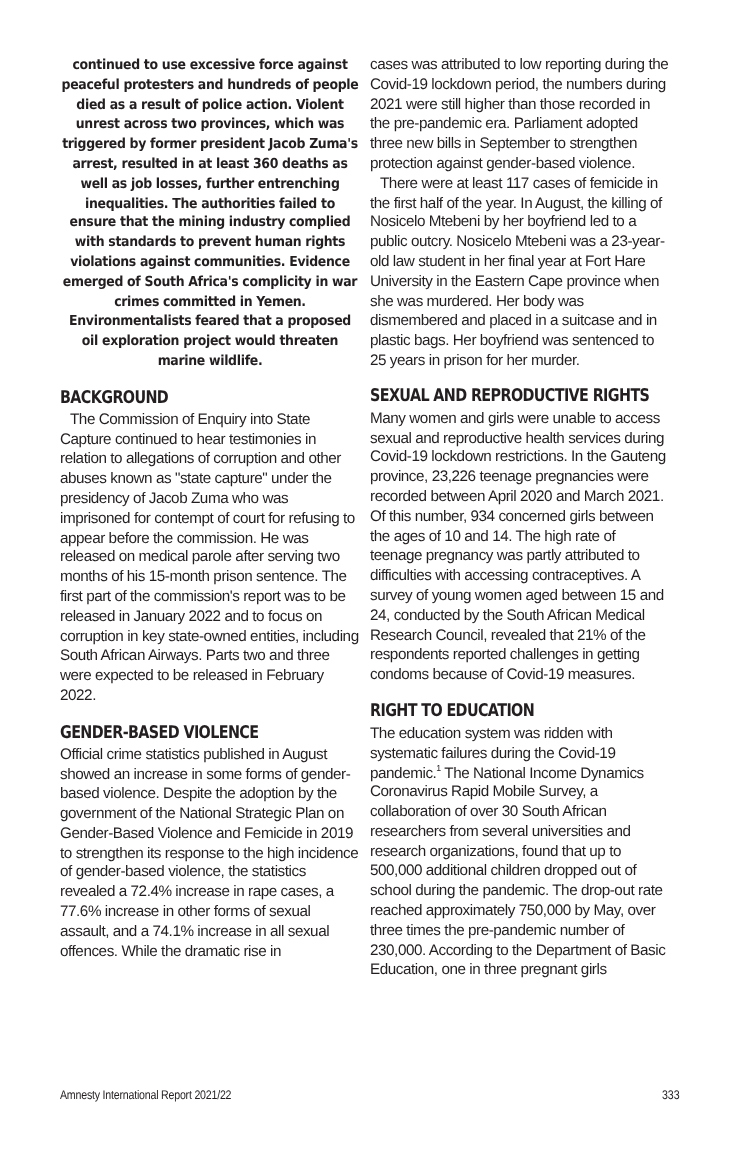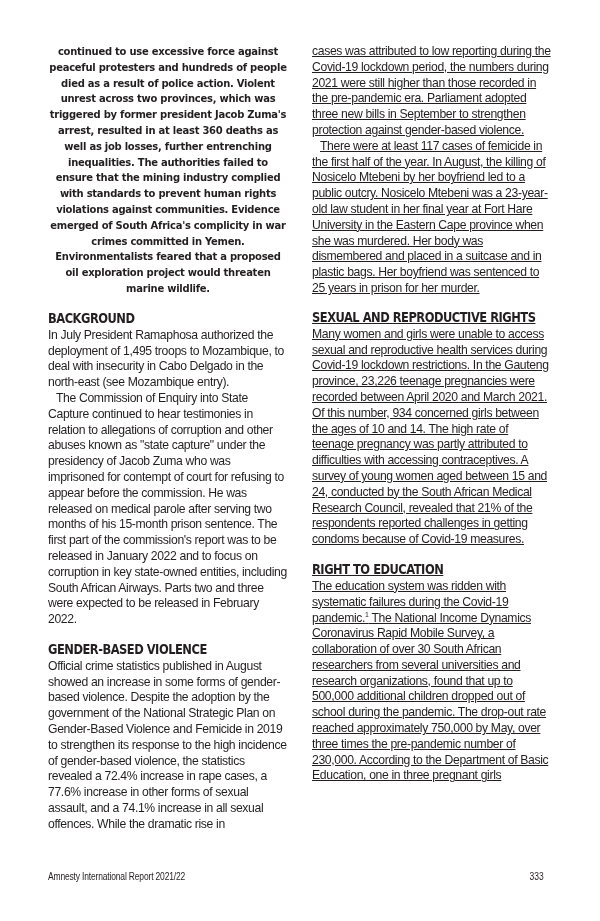--- a/index.html
+++ b/index.html
@@ -1,37 +1,36 @@
 <!DOCTYPE html>
 <html><head>
   <meta charset="utf-8">
   <style>
     html, body { margin: 0; padding: 0; background: #ffffff; }
     body { width: 600px; height: 921px; position: relative; overflow: hidden; color: #231f20; }
     .col { position: absolute; top: 44px; width: 240px; }
     .col-left { left: 48px; }
-    .col-right { left: 312px; text-decoration: underline; }
+    .col-right { left: 296px; }
     p { margin: 0; font-family: "Liberation Sans Narrow", "Liberation Sans", sans-serif; font-size: 12.2px; line-height: 15.8px; letter-spacing: -0.35px; }
     .summary { font-family: "DejaVu Sans", sans-serif; font-size: 11.1px; line-height: 15.8px; letter-spacing: -0.25px; font-weight: bold; font-stretch: condensed; color: #231f20; text-align: center; }
     .indent { text-indent: 8px; }
     h2 { margin: 12px 0 1px 0; font-family: "DejaVu Sans", sans-serif; font-weight: bold; font-size: 14px; line-height: 18px; letter-spacing: -0.6px; transform: scaleX(0.82); transform-origin: left; white-space: nowrap; }
     .col-right h2.first { margin-top: 11px; }
     sup { font-size: 7px; line-height: 0; vertical-align: super; }
     .footer { position: absolute; top: 871px; left: 48px; width: 496px; font-family: "Liberation Sans", sans-serif; font-size: 10px; }
     .footer-title { position: absolute; left: 0; top: 0; transform: scaleX(0.85); transform-origin: left; white-space: nowrap; letter-spacing: -0.2px; }
     .footer-page { position: absolute; right: 0; top: 0; transform: scaleX(0.85); transform-origin: right; }
   </style>
 </head>
 <body>
 
 <div class="col col-left">
   <p class="summary">continued to use excessive force against peaceful protesters and hundreds of people died as a result of police action. Violent unrest across two provinces, which was triggered by former president Jacob Zuma's arrest, resulted in at least 360 deaths as well as job losses, further entrenching inequalities. The authorities failed to ensure that the mining industry complied with standards to prevent human rights violations against communities. Evidence emerged of South Africa's complicity in war crimes committed in Yemen. Environmentalists feared that a proposed oil exploration project would threaten marine wildlife.</p>
 
   <h2>BACKGROUND</h2>
-  <p>In July President Ramaphosa authorized the deployment of 1,495 troops to Mozambique, to deal with insecurity in Cabo Delgado in the north-east (see Mozambique entry).</p>
   <p class="indent">The Commission of Enquiry into State Capture continued to hear testimonies in relation to allegations of corruption and other abuses known as "state capture" under the presidency of Jacob Zuma who was imprisoned for contempt of court for refusing to appear before the commission. He was released on medical parole after serving two months of his 15-month prison sentence. The first part of the commission's report was to be released in January 2022 and to focus on corruption in key state-owned entities, including South African Airways. Parts two and three were expected to be released in February 2022.</p>
 
   <h2>GENDER-BASED VIOLENCE</h2>
   <p>Official crime statistics published in August showed an increase in some forms of gender-based violence. Despite the adoption by the government of the National Strategic Plan on Gender-Based Violence and Femicide in 2019 to strengthen its response to the high incidence of gender-based violence, the statistics revealed a 72.4% increase in rape cases, a 77.6% increase in other forms of sexual assault, and a 74.1% increase in all sexual offences. While the dramatic rise in</p>
 </div>
 
 <div class="col col-right">
   <p>cases was attributed to low reporting during the Covid-19 lockdown period, the numbers during 2021 were still higher than those recorded in the pre-pandemic era. Parliament adopted three new bills in September to strengthen protection against gender-based violence.</p>
   <p class="indent">There were at least 117 cases of femicide in the first half of the year. In August, the killing of Nosicelo Mtebeni by her boyfriend led to a public outcry. Nosicelo Mtebeni was a 23-year-old law student in her final year at Fort Hare University in the Eastern Cape province when she was murdered. Her body was dismembered and placed in a suitcase and in plastic bags. Her boyfriend was sentenced to 25 years in prison for her murder.</p>
 

